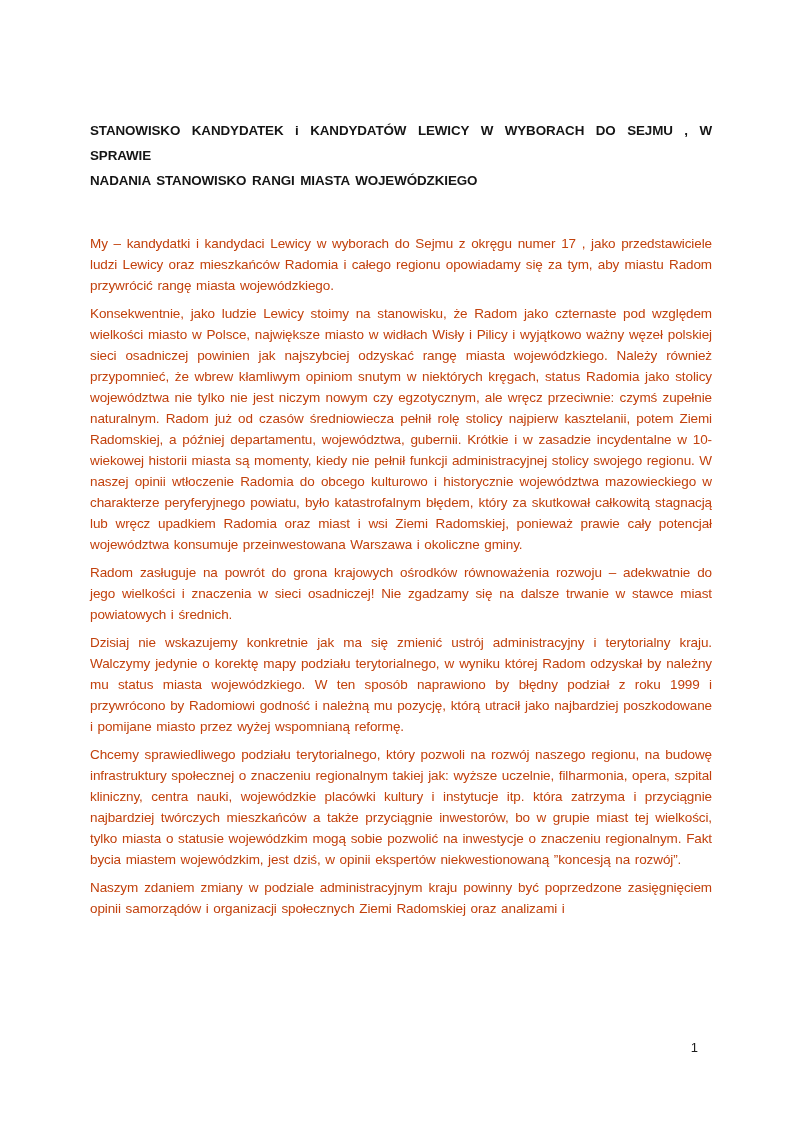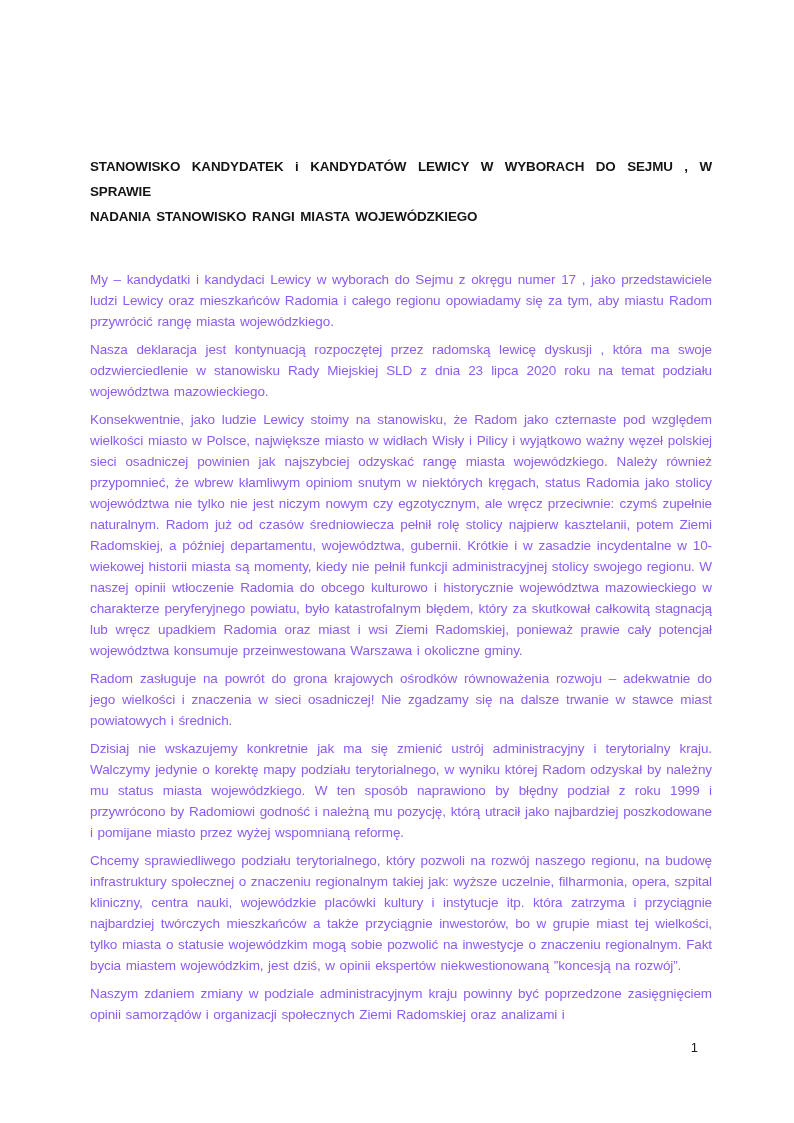--- a/index.html
+++ b/index.html
@@ -28,35 +28,34 @@
     font-weight: 700;
     line-height: 25px;
     letter-spacing: -0.1px;
     color: #151515;
   }
   .doc-title .title-line-1 {
     display: block;
     text-align: justify;
     text-align-last: justify;
     word-spacing: 2px;
-    margin-top: 36px;
   }
   .doc-title .title-line-2 {
     display: block;
     text-align: left;
     word-spacing: 2px;
   }
   .para {
     margin: 0 0 7px 0;
     font-size: 13.5px;
     line-height: 21px;
     letter-spacing: -0.1px;
     text-align: justify;
     word-spacing: 1px;
-    color: #8b5cf6;
+    color: #c2410c;
   }
   .page-number {
     position: absolute;
     top: 1039px;
     right: 96px;
     font-size: 13px;
     line-height: 17px;
     color: #1c1c1c;
   }
 </style>
@@ -65,21 +64,20 @@
 
 <div class="page">
   <div class="content">
 
     <h1 class="doc-title">
       <span class="title-line-1">STANOWISKO KANDYDATEK i KANDYDATÓW LEWICY W WYBORACH DO SEJMU , W SPRAWIE</span>
       <span class="title-line-2">NADANIA STANOWISKO RANGI MIASTA WOJEWÓDZKIEGO</span>
     </h1>
 
     <p class="para">My – kandydatki i kandydaci Lewicy w wyborach do Sejmu z okręgu numer 17 , jako przedstawiciele ludzi Lewicy oraz mieszkańców Radomia i całego regionu opowiadamy się za tym, aby miastu Radom przywrócić rangę miasta wojewódzkiego.</p>
-    <p class="para">Nasza deklaracja jest kontynuacją rozpoczętej przez radomską lewicę dyskusji , która ma swoje odzwierciedlenie w stanowisku Rady Miejskiej SLD z dnia 23 lipca 2020 roku na temat podziału województwa mazowieckiego.</p>
     <p class="para">Konsekwentnie, jako ludzie Lewicy stoimy na stanowisku, że Radom jako czternaste pod względem wielkości miasto w Polsce, największe miasto w widłach Wisły i Pilicy i wyjątkowo ważny węzeł polskiej sieci osadniczej powinien jak najszybciej odzyskać rangę miasta wojewódzkiego. Należy również przypomnieć, że wbrew kłamliwym opiniom snutym w niektórych kręgach, status Radomia jako stolicy województwa nie tylko nie jest niczym nowym czy egzotycznym, ale wręcz przeciwnie: czymś zupełnie naturalnym. Radom już od czasów średniowiecza pełnił rolę stolicy najpierw kasztelanii, potem Ziemi Radomskiej, a później departamentu, województwa, gubernii. Krótkie i w zasadzie incydentalne w 10-wiekowej historii miasta są momenty, kiedy nie pełnił funkcji administracyjnej stolicy swojego regionu. W naszej opinii wtłoczenie Radomia do obcego kulturowo i historycznie województwa mazowieckiego w charakterze peryferyjnego powiatu, było katastrofalnym błędem, który za skutkował całkowitą stagnacją lub wręcz upadkiem Radomia oraz miast i wsi Ziemi Radomskiej, ponieważ prawie cały potencjał województwa konsumuje przeinwestowana Warszawa i okoliczne gminy.</p>
     <p class="para">Radom zasługuje na powrót do grona krajowych ośrodków równoważenia rozwoju – adekwatnie do jego wielkości i znaczenia w sieci osadniczej! Nie zgadzamy się na dalsze trwanie w stawce miast powiatowych i średnich.</p>
     <p class="para">Dzisiaj nie wskazujemy konkretnie jak ma się zmienić ustrój administracyjny i terytorialny kraju. Walczymy jedynie o korektę mapy podziału terytorialnego, w wyniku której Radom odzyskał by należny mu status miasta wojewódzkiego. W ten sposób naprawiono by błędny podział z roku 1999 i przywrócono by Radomiowi godność i należną mu pozycję, którą utracił jako najbardziej poszkodowane i pomijane miasto przez wyżej wspomnianą reformę.</p>
     <p class="para">Chcemy sprawiedliwego podziału terytorialnego, który pozwoli na rozwój naszego regionu, na budowę infrastruktury społecznej o znaczeniu regionalnym takiej jak: wyższe uczelnie, filharmonia, opera, szpital kliniczny, centra nauki, wojewódzkie placówki kultury i instytucje itp. która zatrzyma i przyciągnie najbardziej twórczych mieszkańców a także przyciągnie inwestorów, bo w grupie miast tej wielkości, tylko miasta o statusie wojewódzkim mogą sobie pozwolić na inwestycje o znaczeniu regionalnym. Fakt bycia miastem wojewódzkim, jest dziś, w opinii ekspertów niekwestionowaną ”koncesją na rozwój”.</p>
     <p class="para">Naszym zdaniem zmiany w podziale administracyjnym kraju powinny być poprzedzone zasięgnięciem opinii samorządów i organizacji społecznych Ziemi Radomskiej oraz analizami i</p>
 
   </div>
 
   <div class="page-number">1</div>
 </div>

